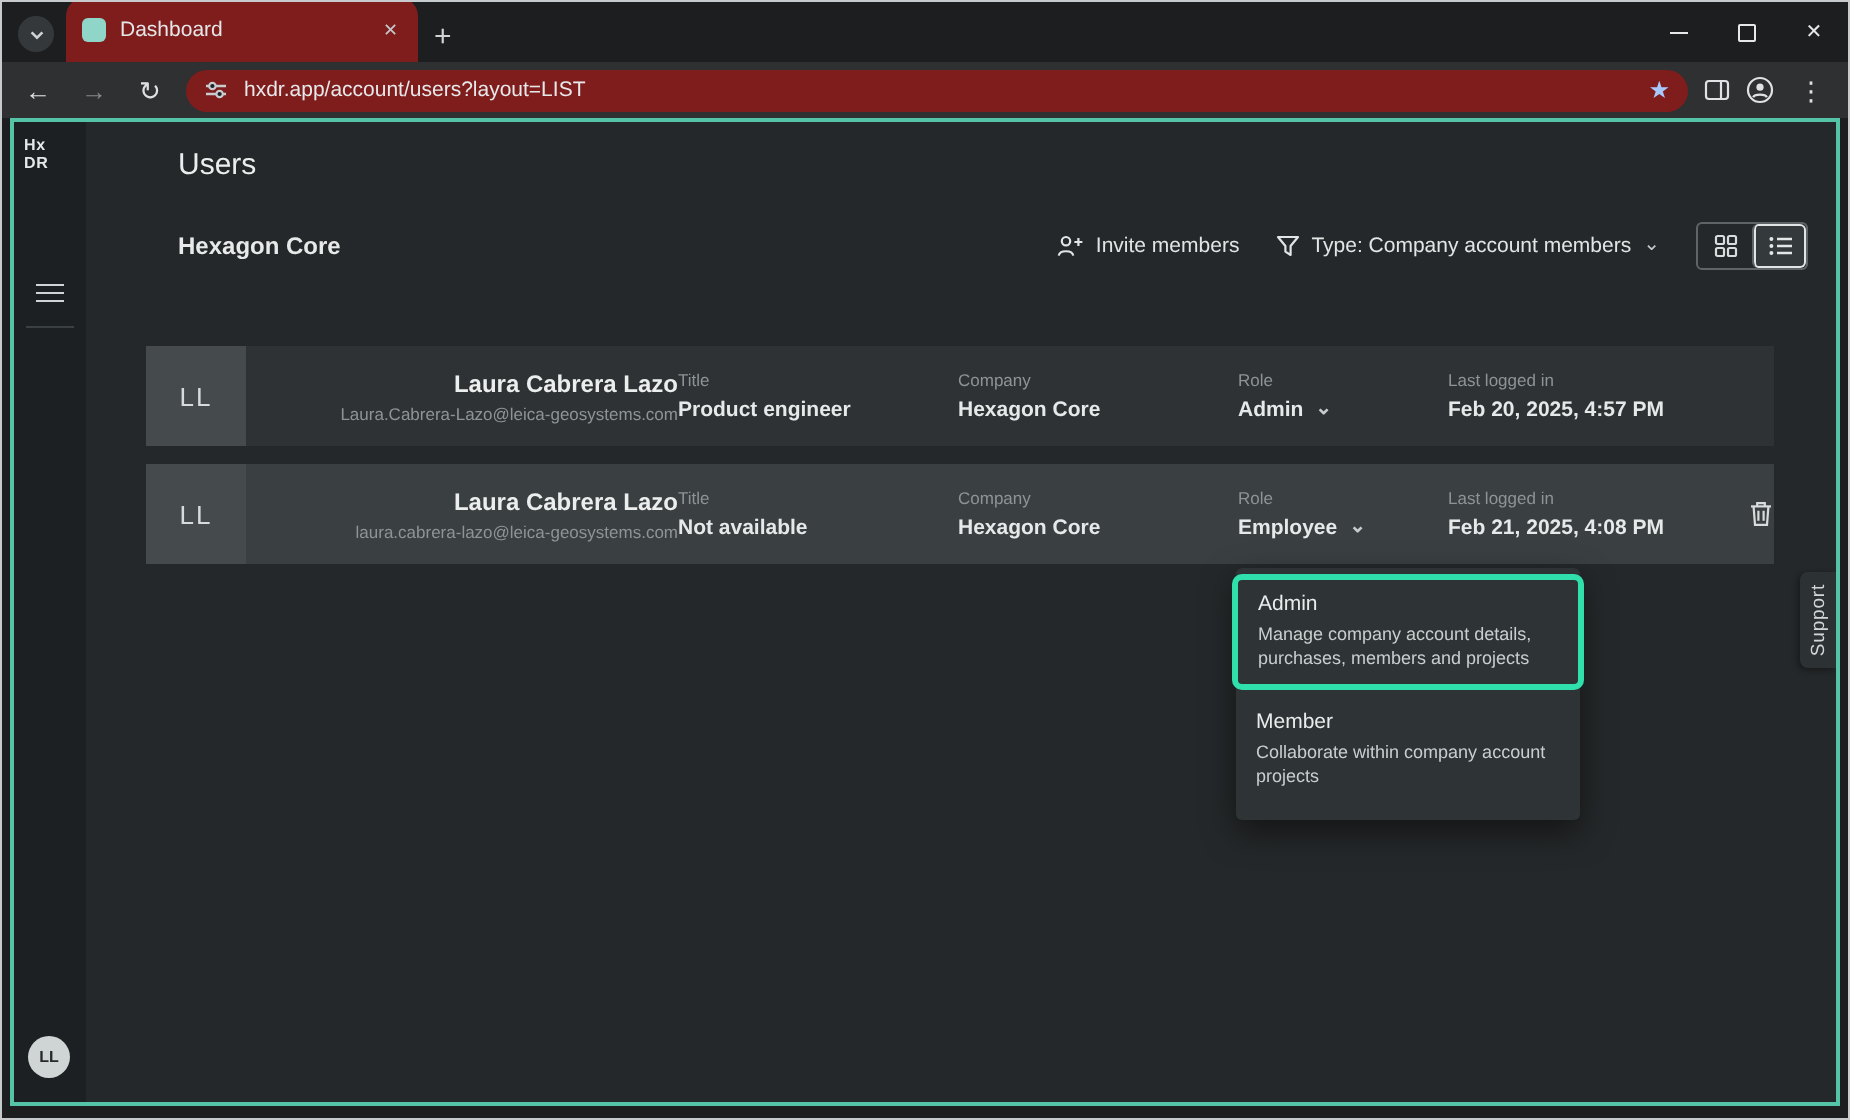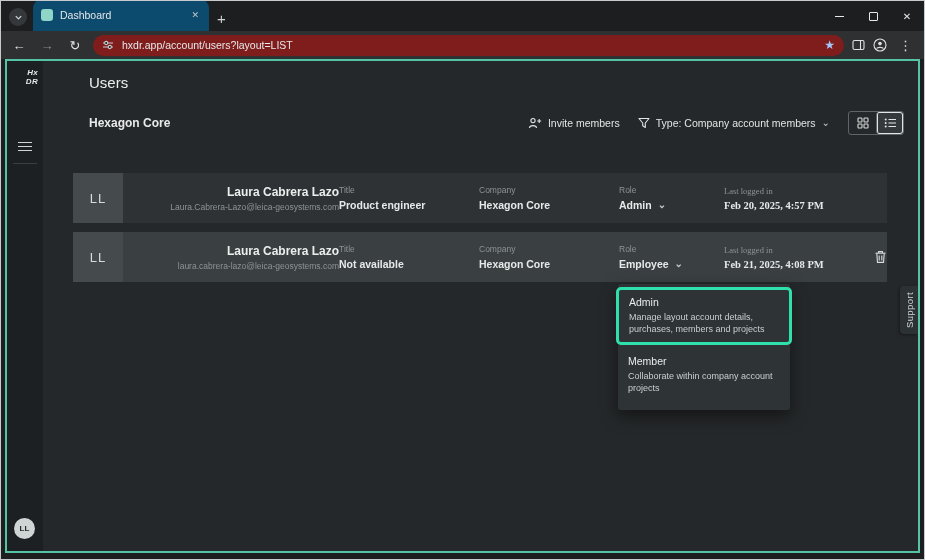--- a/index.html
+++ b/index.html
@@ -2,21 +2,21 @@
 <html><head>
 <meta charset="utf-8">
 <style>
   * { box-sizing: border-box; margin: 0; padding: 0; }
   html,body { background:#ffffff; font-family:"Liberation Sans", sans-serif; }
   .window{ position:relative; width:925px; height:560px; background:#1d1e20; border:1px solid #c8cbcd; overflow:hidden; }
 
   
   .titlebar{ position:relative; height:30px; background:#1d1e20; display:flex; align-items:flex-end; }
   .circle-btn{ width:18px; height:18px; border-radius:50%; background:#35383a; color:#cfd3d5; display:flex; align-items:center; justify-content:center; margin:0 6px 5px 8px; cursor:pointer; }
-  .tab{ width:176px; height:26px; background:#0c4a6e; border-radius:9px 9px 0 0; display:flex; align-items:center; padding:16px 8px; gap:7px; color:#e4e6e8; }
+  .tab{ width:176px; height:26px; background:#7f1d1d; border-radius:9px 9px 0 0; display:flex; align-items:center; padding:16px 8px; gap:7px; color:#e4e6e8; }
   .favicon{ width:12px; height:12px; border-radius:3px; background:#8fd6c8; flex:none; display:inline-block; }
   .tab-title{ flex:1; font-size:10.5px; white-space:nowrap; overflow:hidden; }
   .tab-close{ font-size:9px; color:#c3c7c9; padding:2px; cursor:pointer; }
   .newtab-btn{ color:#cfd3d5; font-size:15px; padding:0 10px 4px 8px; cursor:pointer; }
   .win-controls{ position:absolute; right:0; top:0; height:30px; display:flex; }
   .wc{ width:34px; height:30px; display:flex; align-items:center; justify-content:center; color:#e6e8ea; cursor:pointer; }
   .wc .min{ display:block; width:9px; border-top:1.4px solid #e6e8ea; }
   .wc .max{ display:block; width:9px; height:9px; border:1.2px solid #e6e8ea; border-radius:1px; }
   .wc .cls{ font-size:10px; }
 
@@ -26,21 +26,21 @@
   .nav-ic.dim{ color:#85898c; }
   .urlbar{ flex:1; height:21px; background:#7f1d1d; border-radius:11px; display:flex; align-items:center; padding:0 9px; gap:8px; cursor:text; }
   .url-text{ flex:1; font-size:10.5px; color:#e6e8ea; white-space:nowrap; overflow:hidden; }
   .star{ color:#a8c7fa; font-size:12px; cursor:pointer; }
   .tb-right-ic{ color:#dfe2e4; cursor:pointer; display:flex; align-items:center; }
   .dots{ font-size:13px; color:#dfe2e4; padding:0 4px; cursor:pointer; }
 
   
   .app{ position:absolute; left:4px; right:4px; top:58px; bottom:6px; border:2px solid #55c3a5; background:#25282a; overflow:hidden; }
   .rail{ position:absolute; left:0; top:0; bottom:0; width:36px; background:#1d2022; }
-  .logo{ margin:7px auto 0; width:26px; text-align:right; color:#e6e9e9; font-size:8px; font-weight:bold; line-height:9px; letter-spacing:.3px; cursor:pointer;font-style:italic; }
+  .logo{ margin:7px auto 0; width:26px; text-align:left; color:#e6e9e9; font-size:8px; font-weight:bold; line-height:9px; letter-spacing:.3px; cursor:pointer; }
   .hamburger{ margin:56px auto 0; width:14px; cursor:pointer; }
   .hamburger i{ display:block; border-top:1.6px solid #cfd4d4; margin:3px 0; }
   .rail-divider{ margin:12px 6px 0; border-top:1px solid #3a3f41; }
   .rail-avatar{ position:absolute; bottom:12px; left:7px; width:21px; height:21px; border-radius:50%; background:#cfd4d4; color:#25282a; font-size:8px; font-weight:bold; display:flex; align-items:center; justify-content:center; cursor:pointer; }
 
   .main{ position:absolute; left:36px; right:0; top:0; bottom:0; }
   .page-title{ position:absolute; left:46px; top:13px; font-size:15px; color:#eceeee; }
   .searchbox{ position:absolute; right:14px; top:4px; width:258px; height:29px; background:#1e2123; border-radius:2px; display:flex; align-items:center; padding:0 10px; gap:8px; }
   .searchbox input{ flex:1; background:transparent; border:none; outline:none; color:#eceeee; font-size:11.5px; font-family:"Liberation Sans",sans-serif; }
 
@@ -56,21 +56,21 @@
 
   
   .rows{ position:absolute; left:30px; right:31px; top:112px; }
   .row{ display:flex; align-items:center; height:50px; background:#2e3234; margin-bottom:9px; overflow:hidden; }
   .row.hovered{ background:#3a3f41; }
   .row-avatar{ width:50px; height:50px; flex:none; background:#454a4c; color:#d8dbdb; font-size:13px; display:flex; align-items:center; justify-content:center; letter-spacing:1px; }
   .cell-name{ width:200px; flex:none; margin-left:16px;text-align:right; }
   .name{ font-size:12px; font-weight:bold; color:#eceeee; margin-bottom:3px; }
   .email{ font-size:8.5px; color:#8d9496; }
   .cell{ flex:none; }
-  .c-title{ width:140px; } .c-company{ width:140px; } .c-role{ width:105px; } .c-last{ width:150px;font-family:Liberation Serif, serif; }
+  .c-title{ width:140px; } .c-company{ width:140px; } .c-role{ width:105px; } .c-last{ width:150px; }
   .cell-label{ font-size:8.5px; color:#8d9496; margin-bottom:4px; }
   .cell-value{ font-size:10.5px; font-weight:bold; color:#e6e9e9; display:flex; align-items:center; gap:6px; }
   .trash{ margin-left:auto; margin-right:14px; cursor:pointer; display:flex; }
 
   
   .role-menu{ position:absolute; left:575px; top:223px; width:172px; background:#2e3335; border-radius:3px; box-shadow:0 6px 16px rgba(0,0,0,.5); padding:3px 0 8px; z-index:5; }
   .mi{ padding:6px 10px 7px; cursor:pointer; }
   .mi-title{ font-size:10.5px; color:#e9ecec; margin-bottom:3px; }
   .mi-desc{ font-size:9px; color:#c9cecf; line-height:1.35; }
   .highlight-ring{ border:3px solid #2fe0ac; border-radius:5px; margin:0 -2px 4px; }
@@ -271,21 +271,21 @@
               </svg>
           </div>
         </div>
 
       </div>
 
       <div class="role-menu">
         <div class="highlight-ring">
           <div class="mi">
             <div class="mi-title">Admin</div>
-            <div class="mi-desc">Manage layout account details, purchases, members and projects</div>
+            <div class="mi-desc">Manage company account details, purchases, members and projects</div>
           </div>
         </div>
         <div class="mi">
           <div class="mi-title">Member</div>
           <div class="mi-desc">Collaborate within company account projects</div>
         </div>
       </div>
 
       <div class="support-tab">
         <span>Support</span>

